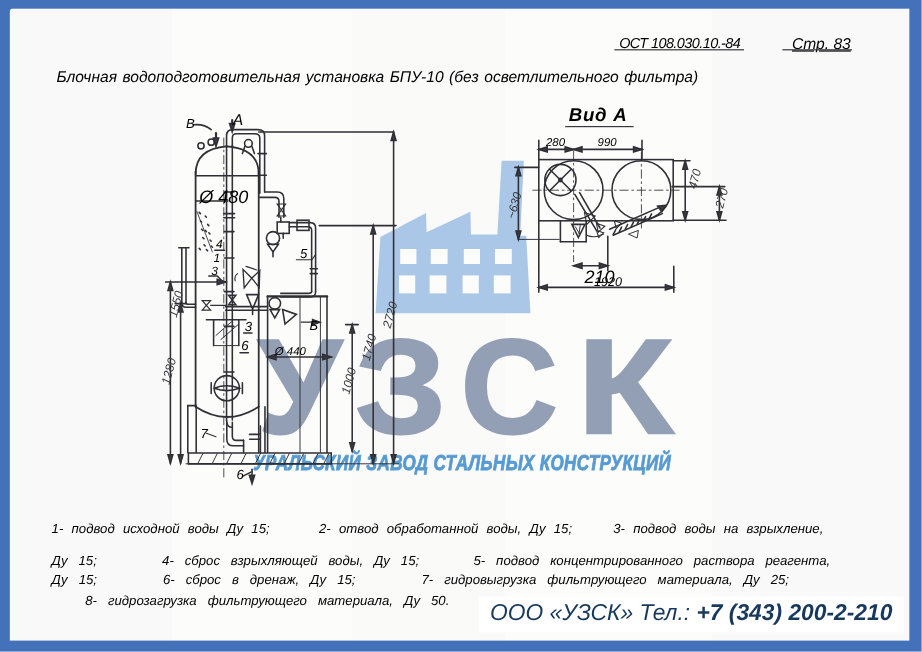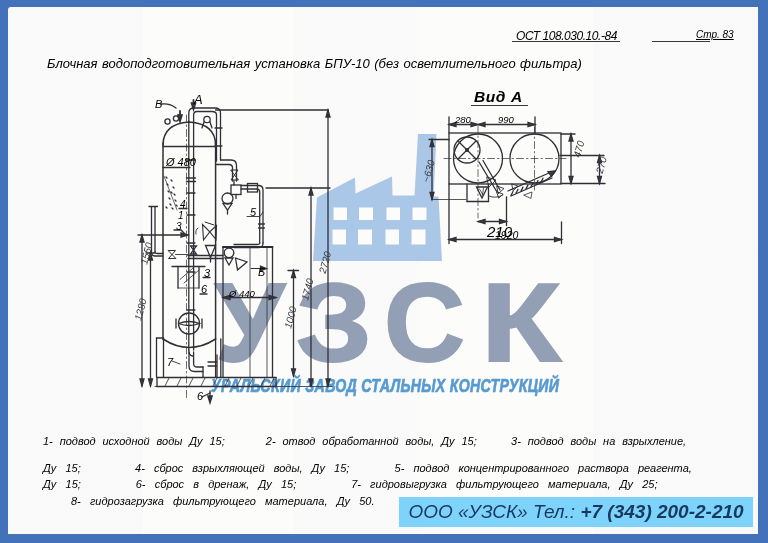--- a/index.html
+++ b/index.html
@@ -8,25 +8,25 @@
 #page{position:absolute;left:8px;top:7px;width:750px;height:527px;background:#fcfcfb;border-radius:3px 0 0 0;
  background-image:linear-gradient(90deg, rgba(120,130,150,0.025) 0 18%, rgba(0,0,0,0) 18% 38%, rgba(120,130,150,0.02) 38% 55%, rgba(0,0,0,0) 55% 78%, rgba(120,130,150,0.022) 78% 100%);}
 .hw{position:absolute;font-family:"Liberation Sans",sans-serif;font-style:italic;color:#000000;white-space:nowrap;}
 
 #wm-icon{position:absolute;left:0;top:0;}
 #uzsk{position:absolute;left:215px;top:267px;width:400px;height:120px;font-weight:bold;font-style:normal;
  color:#939fb4;font-size:112px;letter-spacing:21px;line-height:1;-webkit-text-stroke:2px #939fb4;}
 #wmline{position:absolute;left:211px;top:376px;font-weight:bold;color:#579ad2;
  font-size:18px;letter-spacing:0.4px;white-space:nowrap;transform:scaleX(0.787);transform-origin:0 0;-webkit-text-stroke:0.7px #579ad2;}
 
-#phone{position:absolute;left:399px;top:497px;width:354px;height:30px;background:#7dd3fc;
+#phone{position:absolute;left:399px;top:497px;width:354px;height:30px;background:#ffffff;
  color:#18395e;font-style:italic;font-size:19px;text-align:center;line-height:30px;white-space:nowrap;}
 
 #hdr1{left:516px;top:29px;font-size:12px;letter-spacing:-0.45px;}
-#hdr2{left:696px;top:29px;font-size:10px;text-decoration:underline;}
+#hdr2{left:660px;top:29px;font-size:13px;text-decoration:underline;}
 .undl{position:absolute;background:#38383e;height:1px;}
 #title{left:47px;top:56px;font-size:13px;word-spacing:0.9px;}
 #vida{left:474px;top:88px;font-size:15.5px;font-weight:bold;letter-spacing:0.6px;}
 .leg{font-size:11px;}
 </style>
 </head>
 <body>
 <div id="page"></div>
 
 <svg id="wm-icon" width="768" height="543" viewBox="0 0 768 543">
@@ -288,21 +288,21 @@
 <div class="hw" style="left:155px;top:98px;font-size:11px;">В</div>
 <div class="hw" style="left:180px;top:199px;font-size:10px;">4</div>
 <div class="hw" style="left:178px;top:210px;font-size:10px;">1</div>
 <div class="hw" style="left:176px;top:221px;font-size:10px;">3</div>
 <div class="hw" style="left:204px;top:267px;font-size:11px;">3</div>
 <div class="hw" style="left:201px;top:283px;font-size:11px;">6</div>
 <div class="hw" style="left:250px;top:206px;font-size:11px;">5</div>
 <div class="hw" style="left:258px;top:266px;font-size:11px;">Б</div>
 <div class="hw" style="left:167px;top:356px;font-size:11px;">7</div>
 <div class="hw" style="left:197px;top:390px;font-size:11px;">6</div>
-<div class="hw" style="left:166px;top:156px;font-size:11px;">Ø 480</div>
+<div class="hw" style="left:166px;top:156px;font-size:15px;">Ø 480</div>
 <div class="hw" style="left:229px;top:288px;font-size:9.5px;">Ø 440</div>
 <div class="hw" style="left:455px;top:114px;font-size:9.5px;">280</div>
 <div class="hw" style="left:498px;top:114px;font-size:9.5px;">990</div>
 <div class="hw" style="left:487px;top:223px;font-size:15px;">210</div>
 <div class="hw" style="left:495px;top:229px;font-size:10.5px;">1920</div>
 
 <div class="hw leg" style="left:43px;top:435px;word-spacing:3.8px;">1- подвод  исходной  воды  Ду 15;&nbsp;&nbsp;&nbsp;&nbsp;&nbsp;&nbsp;2- отвод  обработанной  воды, Ду 15;&nbsp;&nbsp;&nbsp;&nbsp;&nbsp;3- подвод  воды  на  взрыхление,</div>
 <div class="hw leg" style="left:43px;top:462px;word-spacing:6.0px;">Ду 15;&nbsp;&nbsp;&nbsp;&nbsp;&nbsp;&nbsp;4- сброс  взрыхляющей  воды, Ду 15;&nbsp;&nbsp;&nbsp;&nbsp;&nbsp;5- подвод  концентрированного  раствора  реагента,</div>
 <div class="hw leg" style="left:43px;top:478px;word-spacing:6.1px;">Ду 15;&nbsp;&nbsp;&nbsp;&nbsp;&nbsp;&nbsp;6- сброс  в  дренаж, Ду 15;&nbsp;&nbsp;&nbsp;&nbsp;&nbsp;&nbsp;7- гидровыгрузка  фильтрующего  материала, Ду 25;</div>
 <div class="hw leg" style="left:43px;top:495px;word-spacing:6.1px;margin-left:28px;">8- гидрозагрузка  фильтрующего  материала,  Ду 50.</div>

